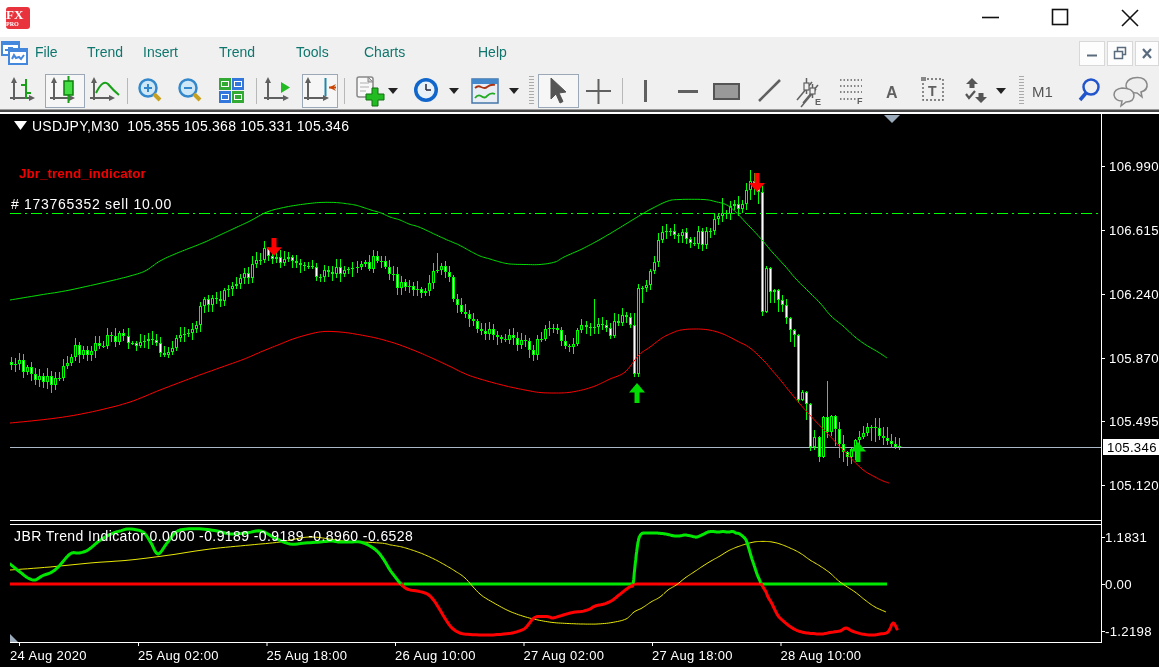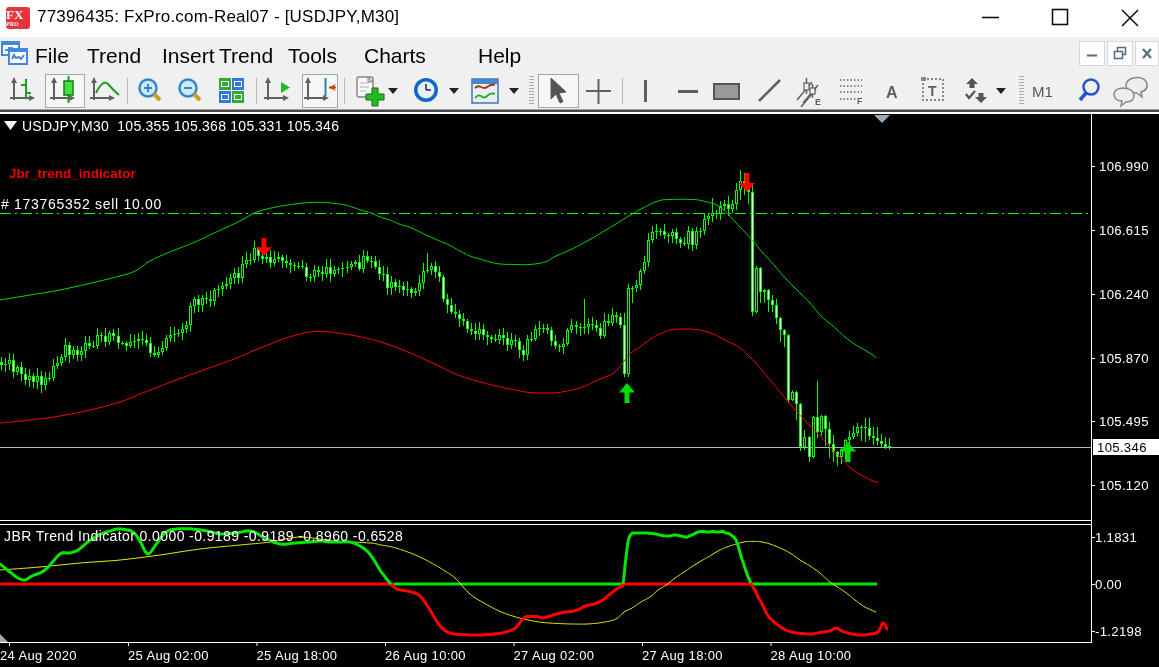--- a/index.html
+++ b/index.html
@@ -3,55 +3,54 @@
 <style>
 *{margin:0;padding:0;box-sizing:border-box}
 html,body{width:1159px;height:667px;background:#000;font-family:"Liberation Sans",sans-serif;overflow:hidden}
 #page{position:relative;width:1159px;height:667px}
 #titlebar{position:absolute;left:0;top:0;width:1159px;height:37px;background:#ffffff}
 #logo{position:absolute;left:6px;top:7px;width:24px;height:22px;background:#e8323c;border-radius:3px;color:#fff;}
 #logo .fx{font:bold 13px "Liberation Serif",serif;line-height:12px;display:block;margin-top:2px}
 #logo .pro{font:bold 6px "Liberation Serif",serif;line-height:6px;display:block}
 #title{position:absolute;left:37px;top:7px;font-size:17px;color:#000;letter-spacing:0.2px}
 #menubar{position:absolute;left:0;top:37px;width:1159px;height:32px;background:#f0f0f0}
-.menu{position:absolute;top:7px;font-size:21px;color:#000000}
+.menu{position:absolute;top:7px;font-size:14px;color:#0f766e}
 #toolbar{position:absolute;left:0;top:69px;width:1159px;height:45px}
-#chartwrap{position:absolute;left:0;top:114px;width:1121px;height:553px}
+#chartwrap{position:absolute;left:10px;top:114px;width:1121px;height:553px}
 .winbtn{position:absolute;top:0;height:37px}
 .mdibtn{position:absolute;top:4px;width:26px;height:25px;background:#fdfdfd;border:1px solid #d8d8d8}
 </style></head>
 <body>
 <div id="page">
 <div id="titlebar">
   <div id="logo">
         <span class="fx">FX</span>
         <span class="pro">PRO</span>
       </div>
-  <div id="title">77396435: FxPro.com-Real07 - [USDJPY,M30]</div>
   <svg class="winbtn" style="left:975px" width="184" height="37">
     <line x1="7" y1="17.5" x2="24" y2="17.5" stroke="#111" stroke-width="1.6"></line>
     <rect x="77.5" y="9.5" width="15" height="15" fill="none" stroke="#111" stroke-width="1.6"></rect>
     <line x1="147" y1="10" x2="163" y2="26" stroke="#111" stroke-width="1.6"></line>
     <line x1="163" y1="10" x2="147" y2="26" stroke="#111" stroke-width="1.6"></line>
   </svg>
 </div>
 <div id="menubar">
   <svg style="position:absolute;left:1px;top:3px" width="27" height="27" viewBox="0 0 27 27">
     <rect x="1" y="2" width="17" height="13" fill="#fff" stroke="#4488dd" stroke-width="2"></rect>
     <rect x="1" y="2" width="17" height="3" fill="#4488dd"></rect>
     <path d="M4 10 h4 v-2 h3 v2" fill="none" stroke="#4488dd" stroke-width="2"></path>
     <rect x="8" y="9" width="18" height="15" fill="#fff" stroke="#4488dd" stroke-width="2"></rect>
     <rect x="8" y="9" width="18" height="3" fill="#4488dd"></rect>
     <path d="M11 19 l2 -4 l2 3 l3 -1 l2 2 l3 -4" fill="none" stroke="#4488dd" stroke-width="2"></path>
   </svg>
   <span class="menu" style="left:35px">File</span>
   <span class="menu" style="left:87px">Trend</span>
-  <span class="menu" style="left:162px">Insert</span>
+  <span class="menu" style="left:143px">Insert</span>
   <span class="menu" style="left:219px">Trend</span>
-  <span class="menu" style="left:288px">Tools</span>
+  <span class="menu" style="left:296px">Tools</span>
   <span class="menu" style="left:364px">Charts</span>
   <span class="menu" style="left:478px">Help</span>
   <div class="mdibtn" style="left:1079px"><svg width="24" height="23">
           <line x1="7" y1="13.5" x2="17" y2="13.5" stroke="#5a6b7d" stroke-width="2"></line>
         </svg></div>
   <div class="mdibtn" style="left:1107px"><svg width="24" height="23">
           <rect x="9.5" y="5.5" width="8" height="7" fill="none" stroke="#5a6b7d" stroke-width="1.5"></rect>
           <rect x="6.5" y="9.5" width="8" height="7" fill="#fdfdfd" stroke="#5a6b7d" stroke-width="1.5"></rect>
         </svg></div>
   <div class="mdibtn" style="left:1135px;width:24px"><svg width="22" height="23">

